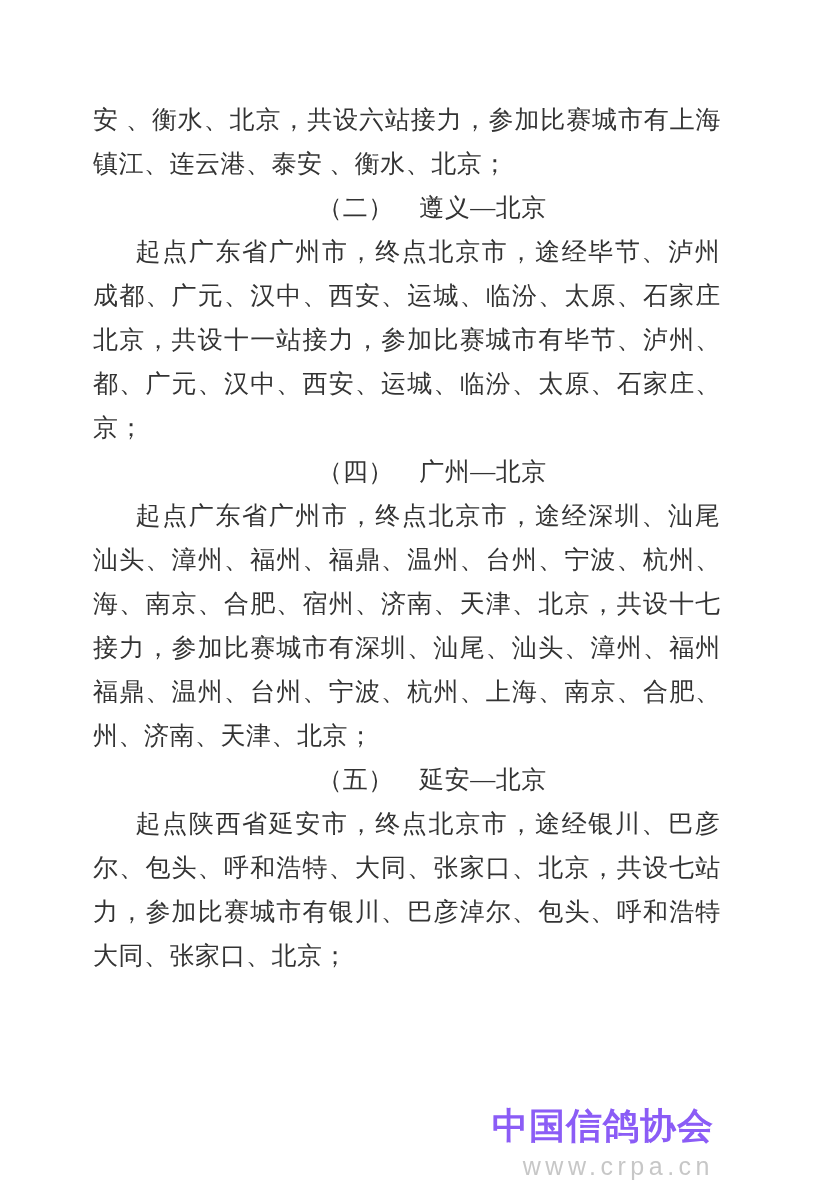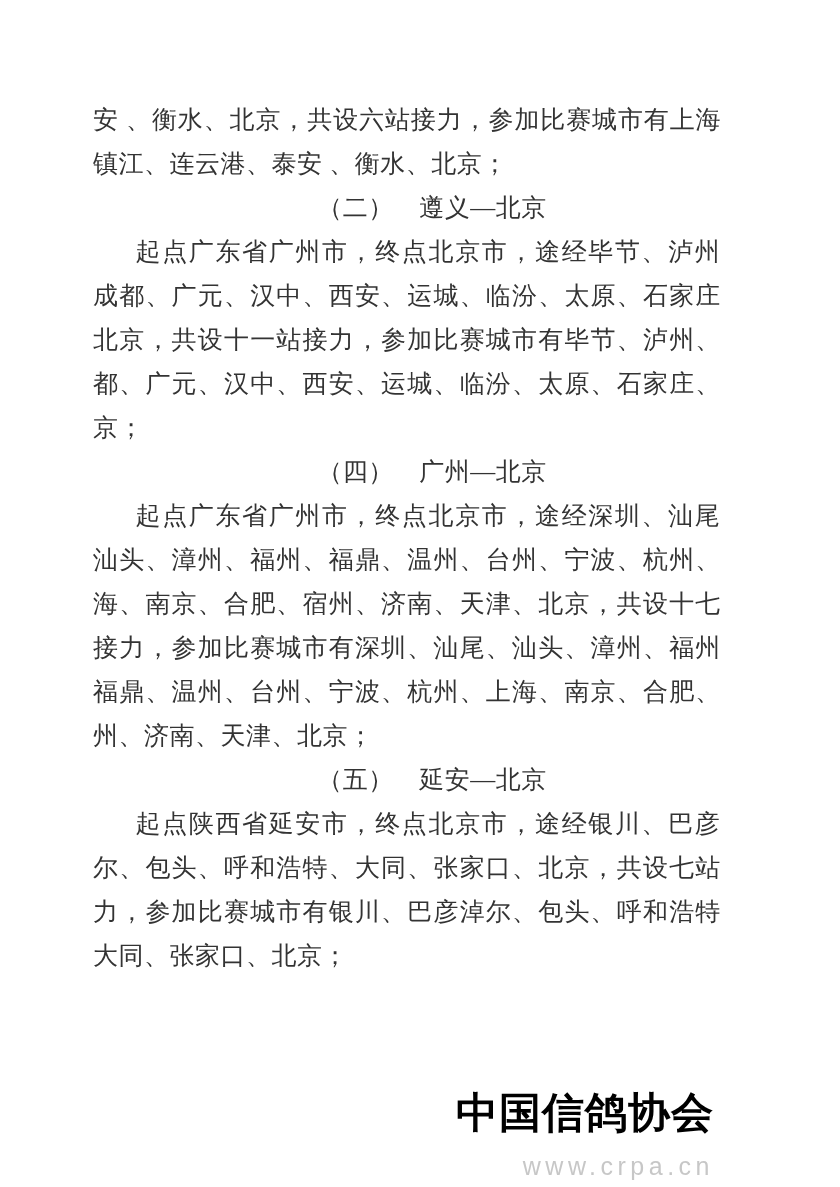--- a/index.html
+++ b/index.html
@@ -39,33 +39,33 @@
   }
   .watermark {
     position: absolute;
     right: 6px;
     bottom: 8px;
     text-align: right;
     font-family: "Liberation Sans", "DejaVu Sans", sans-serif;
     user-select: none;
   }
   .wm-org {
-    font-size: 42px;
+    font-size: 36px;
     font-weight: 700;
-    color: #000000;
+    color: #8b5cf6;
     letter-spacing: 1px;
     line-height: 1.05;
   }
   .wm-url {
     font-size: 25px;
     font-weight: 400;
     color: #c7c7c7;
     letter-spacing: 4.5px;
     line-height: 1.0;
-    margin-top: 19px;
+    margin-top: 9px;
   }
 </style>
 </head>
 <body>
 
 <div class="page">
 
   <div class="content">
     <p class="cont-para">安 、衡水、北京，共设六站接力，参加比赛城市有上海、镇江、连云港、泰安 、衡水、北京；</p>
 

